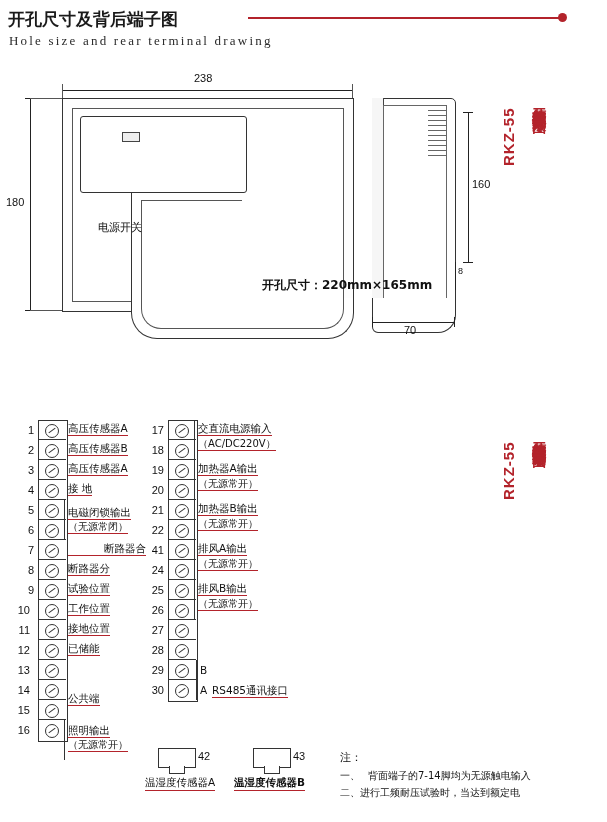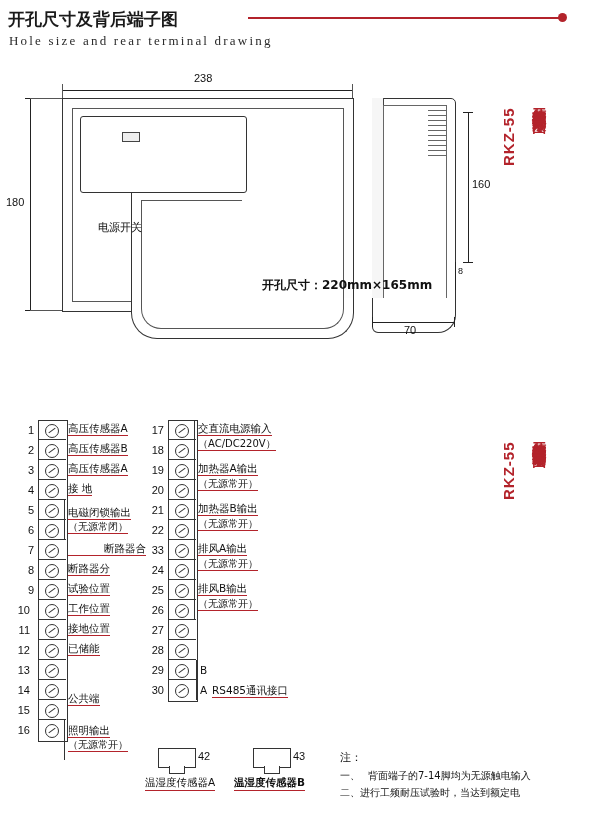--- a/index.html
+++ b/index.html
@@ -490,21 +490,21 @@
     <div class="brkt" style="left:64px; top:300px; height:40px;"></div>
 
     <div class="term-col" style="left:168px; top:0px; width:28px; height:280px;"></div>
 
     <div class="term-num" style="left:146px; top:4px;">17</div>
     <div class="term-num" style="left:146px; top:24px;">18</div>
     <div class="term-num" style="left:146px; top:44px;">19</div>
     <div class="term-num" style="left:146px; top:64px;">20</div>
     <div class="term-num" style="left:146px; top:84px;">21</div>
     <div class="term-num" style="left:146px; top:104px;">22</div>
-    <div class="term-num" style="left:146px; top:124px;">33</div>
+    <div class="term-num" style="left:146px; top:124px;">41</div>
     <div class="term-num" style="left:146px; top:144px;">24</div>
     <div class="term-num" style="left:146px; top:164px;">25</div>
     <div class="term-num" style="left:146px; top:184px;">26</div>
     <div class="term-num" style="left:146px; top:204px;">27</div>
     <div class="term-num" style="left:146px; top:224px;">28</div>
     <div class="term-num" style="left:146px; top:244px;">29</div>
     <div class="term-num" style="left:146px; top:264px;">30</div>
 
     <div class="term-row" style="left:168px; top:0px;">
         <span class="term-circle"></span>

